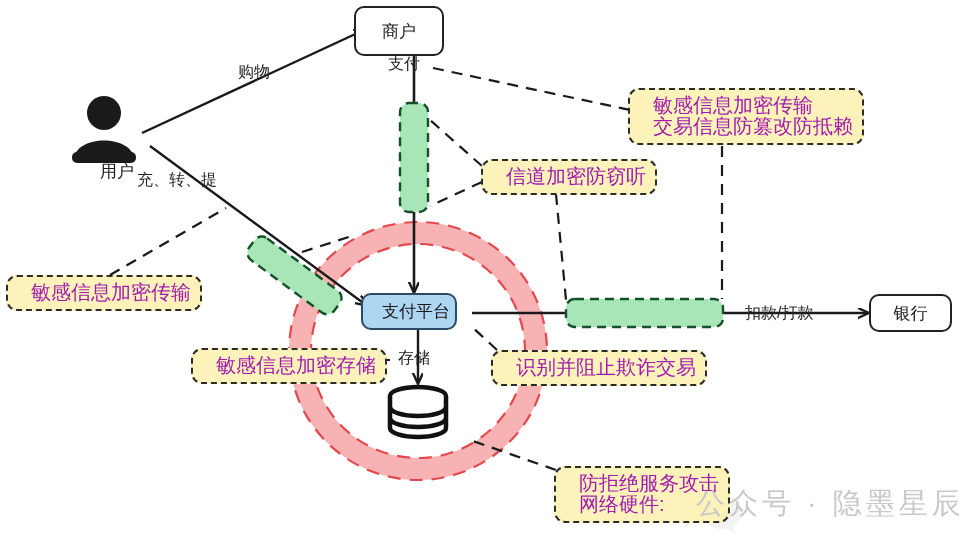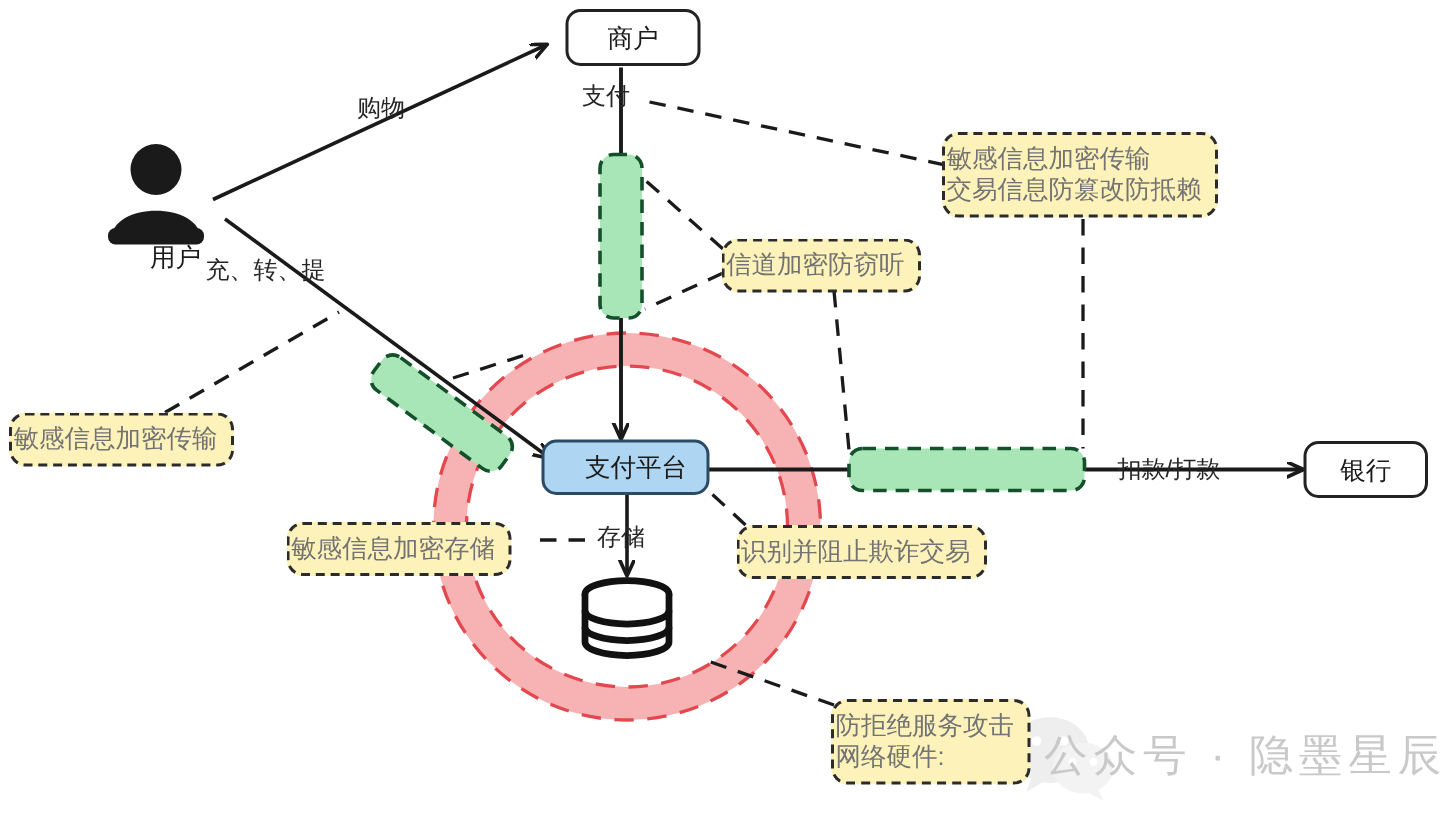--- a/index.html
+++ b/index.html
@@ -19,24 +19,24 @@
     position:absolute;font-size:16px;color:#262626;white-space:nowrap;
     font-family:"Liberation Sans","DejaVu Sans",sans-serif;
   }
 
   
   .note{
     position:absolute;
     background:#fdf3ba;
     border:2px dashed #2b2b2b;
     border-radius:11px;
-    padding:5px 9px 6px 1px;
-    font-size:17px;
+    padding:5px 9px 6px 23px;
+    font-size:20px;
     line-height:21px;
-    color:#737373;
+    color:#a21caf;
     white-space:nowrap;
     box-sizing:border-box;
   }
   .note div{white-space:nowrap;}
 
   
   .boxnode{
     position:absolute;
     display:flex;align-items:center;justify-content:center;
     border:2.5px solid #222;
@@ -163,25 +163,25 @@
       <path d="M688,518 L684,528 L696,521 Z" fill="#c8c8c8"></path>
       <circle cx="691" cy="494" r="3.2" fill="#ffffff"></circle>
       <circle cx="709" cy="494" r="3.2" fill="#ffffff"></circle>
       <ellipse cx="722" cy="512" rx="20" ry="17" fill="#d8d8d8"></ellipse>
       <path d="M732,526 L736,534 L726,529 Z" fill="#d8d8d8"></path>
       <circle cx="715" cy="508" r="2.6" fill="#ffffff"></circle>
       <circle cx="729" cy="508" r="2.6" fill="#ffffff"></circle>
     </g>
   </svg>
 
-  <div class="boxnode" style="left:377px;top:6px;width:90px;height:38px;">
+  <div class="boxnode" style="left:354px;top:6px;width:90px;height:50px;">
     <span class="node-label">商户</span>
   </div>
 
-  <div class="boxnode blue" style="left:361px;top:293px;width:112px;height:37px;padding-left:14px;">
+  <div class="boxnode blue" style="left:361px;top:293px;width:96px;height:37px;padding-left:14px;">
     <span class="node-label">支付平台</span>
   </div>
 
   <div class="boxnode" style="left:869px;top:294px;width:83px;height:38px;">
     <span class="node-label">银行</span>
   </div>
 
   <div style="position:absolute;left:78px;top:160px;width:56px;text-align:right;">
     <span class="node-label">用户</span>
   </div>

